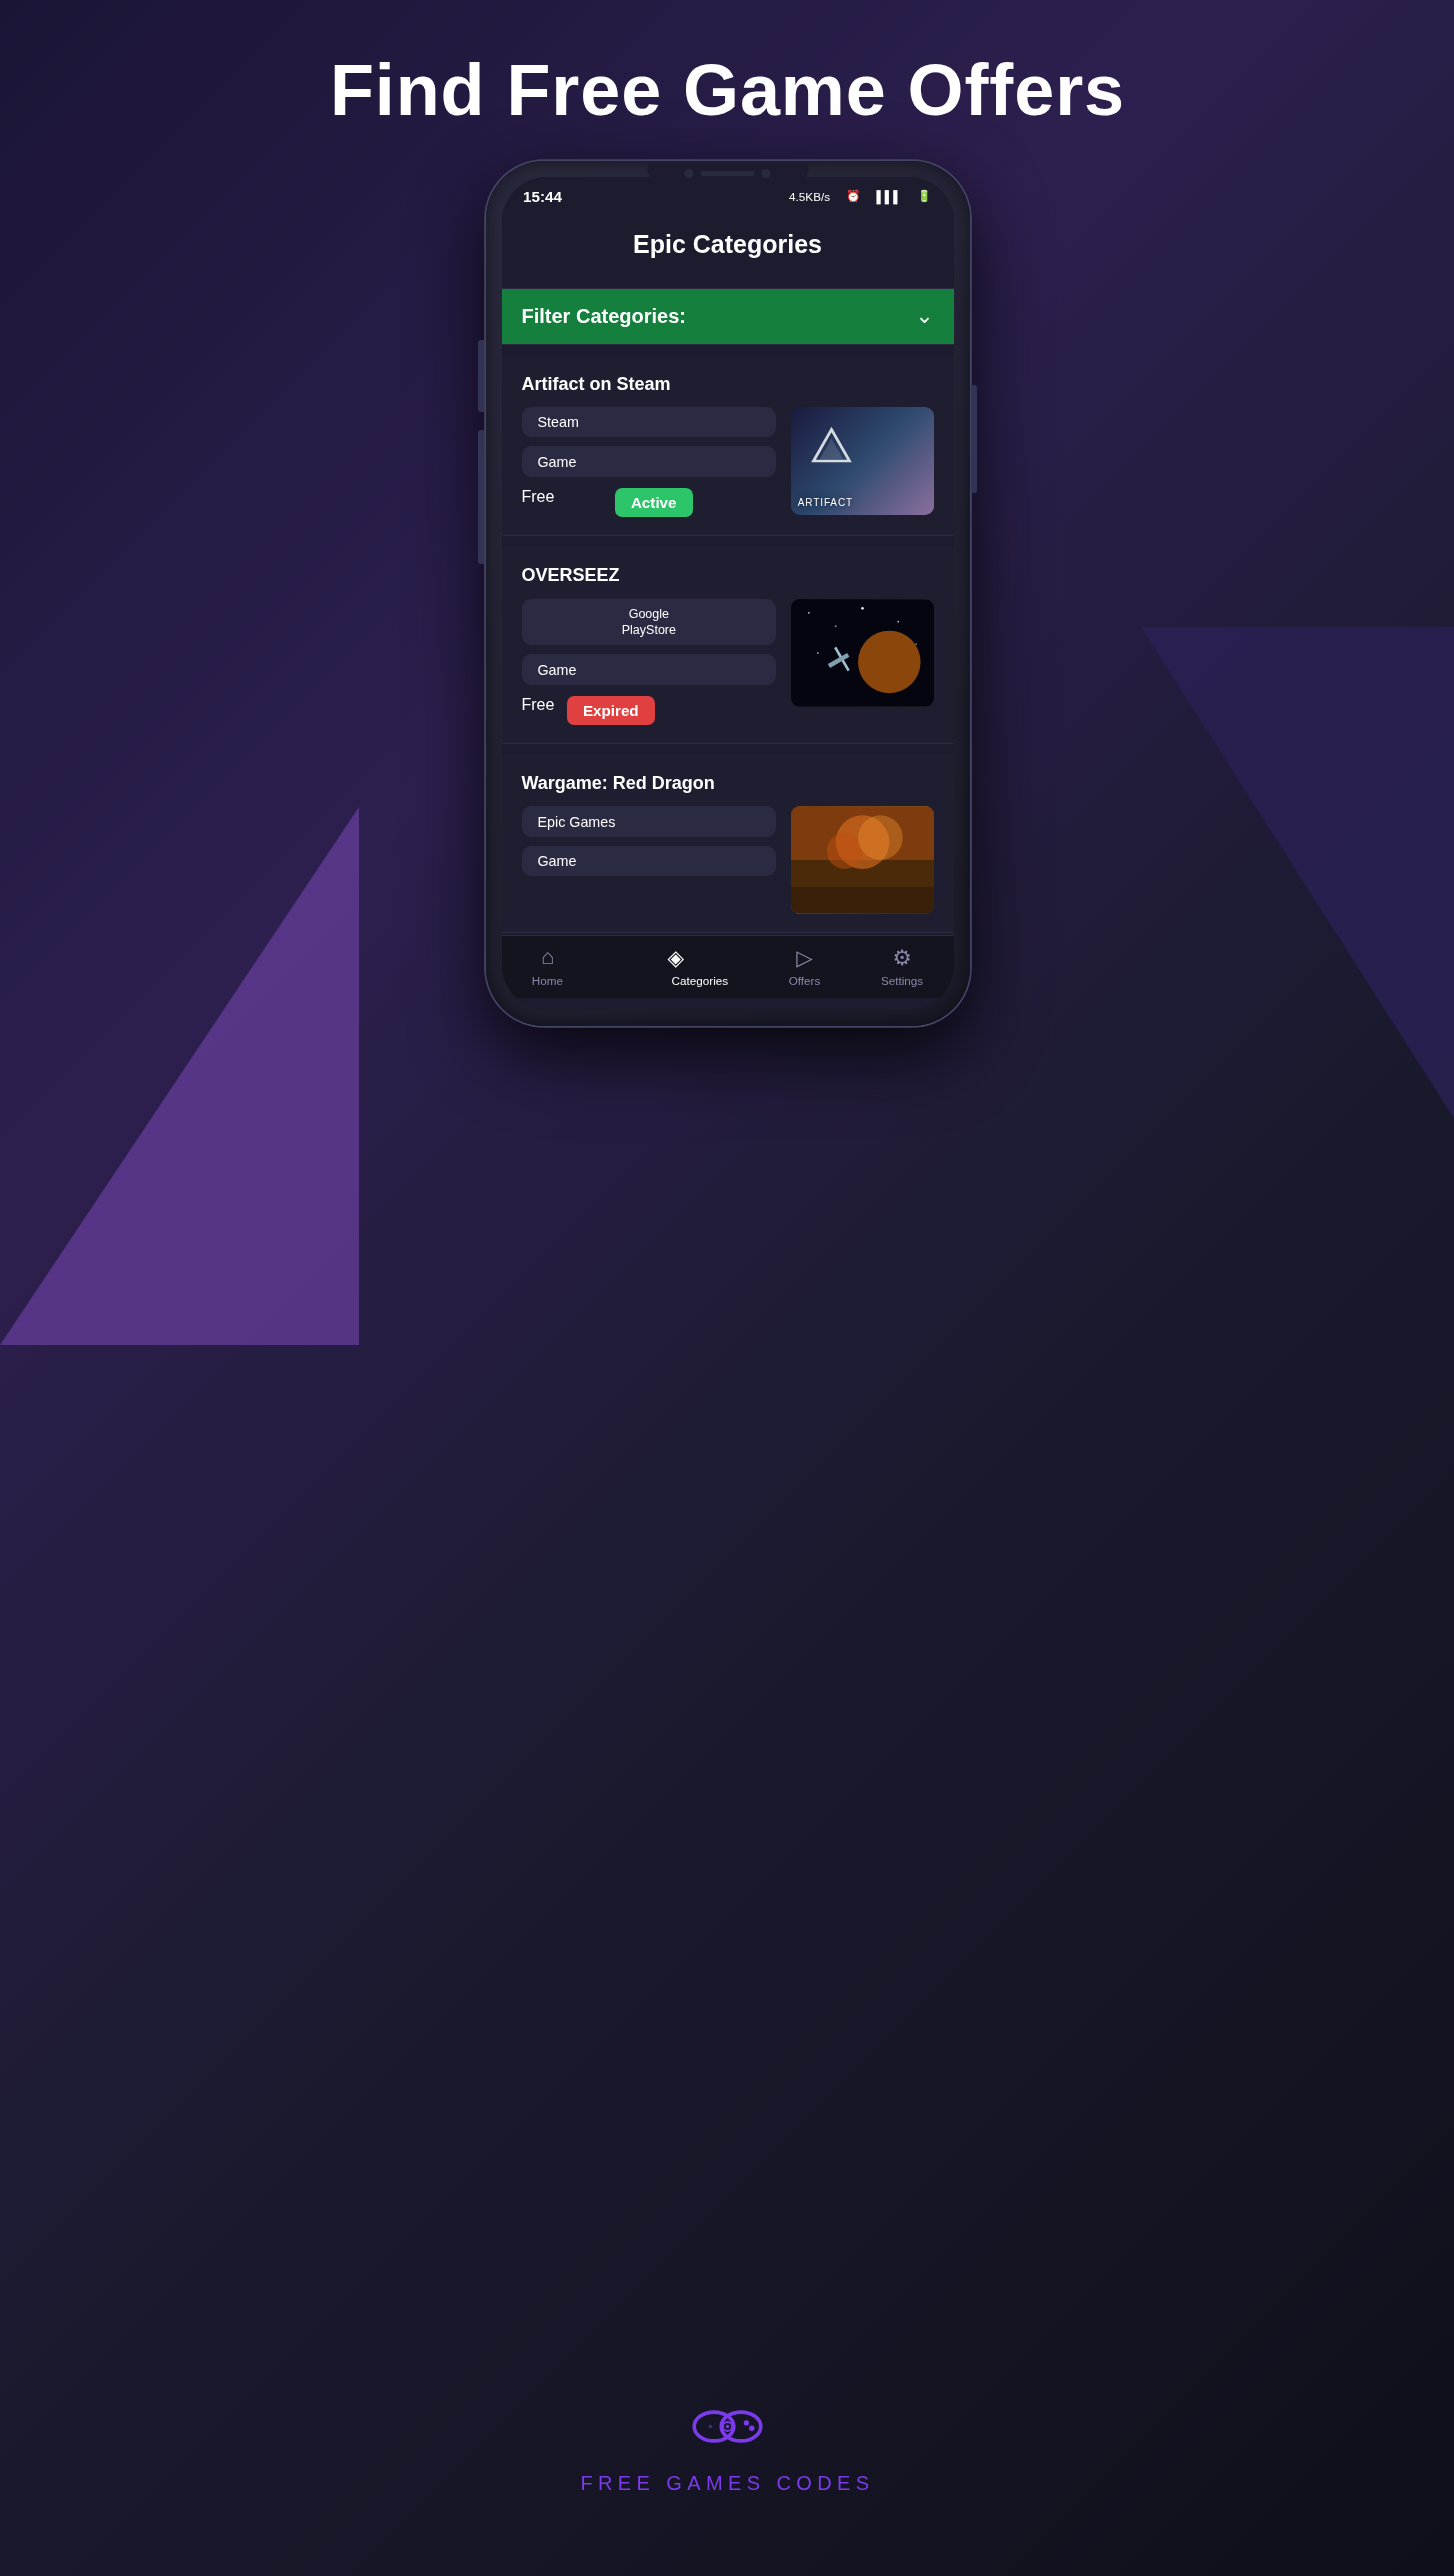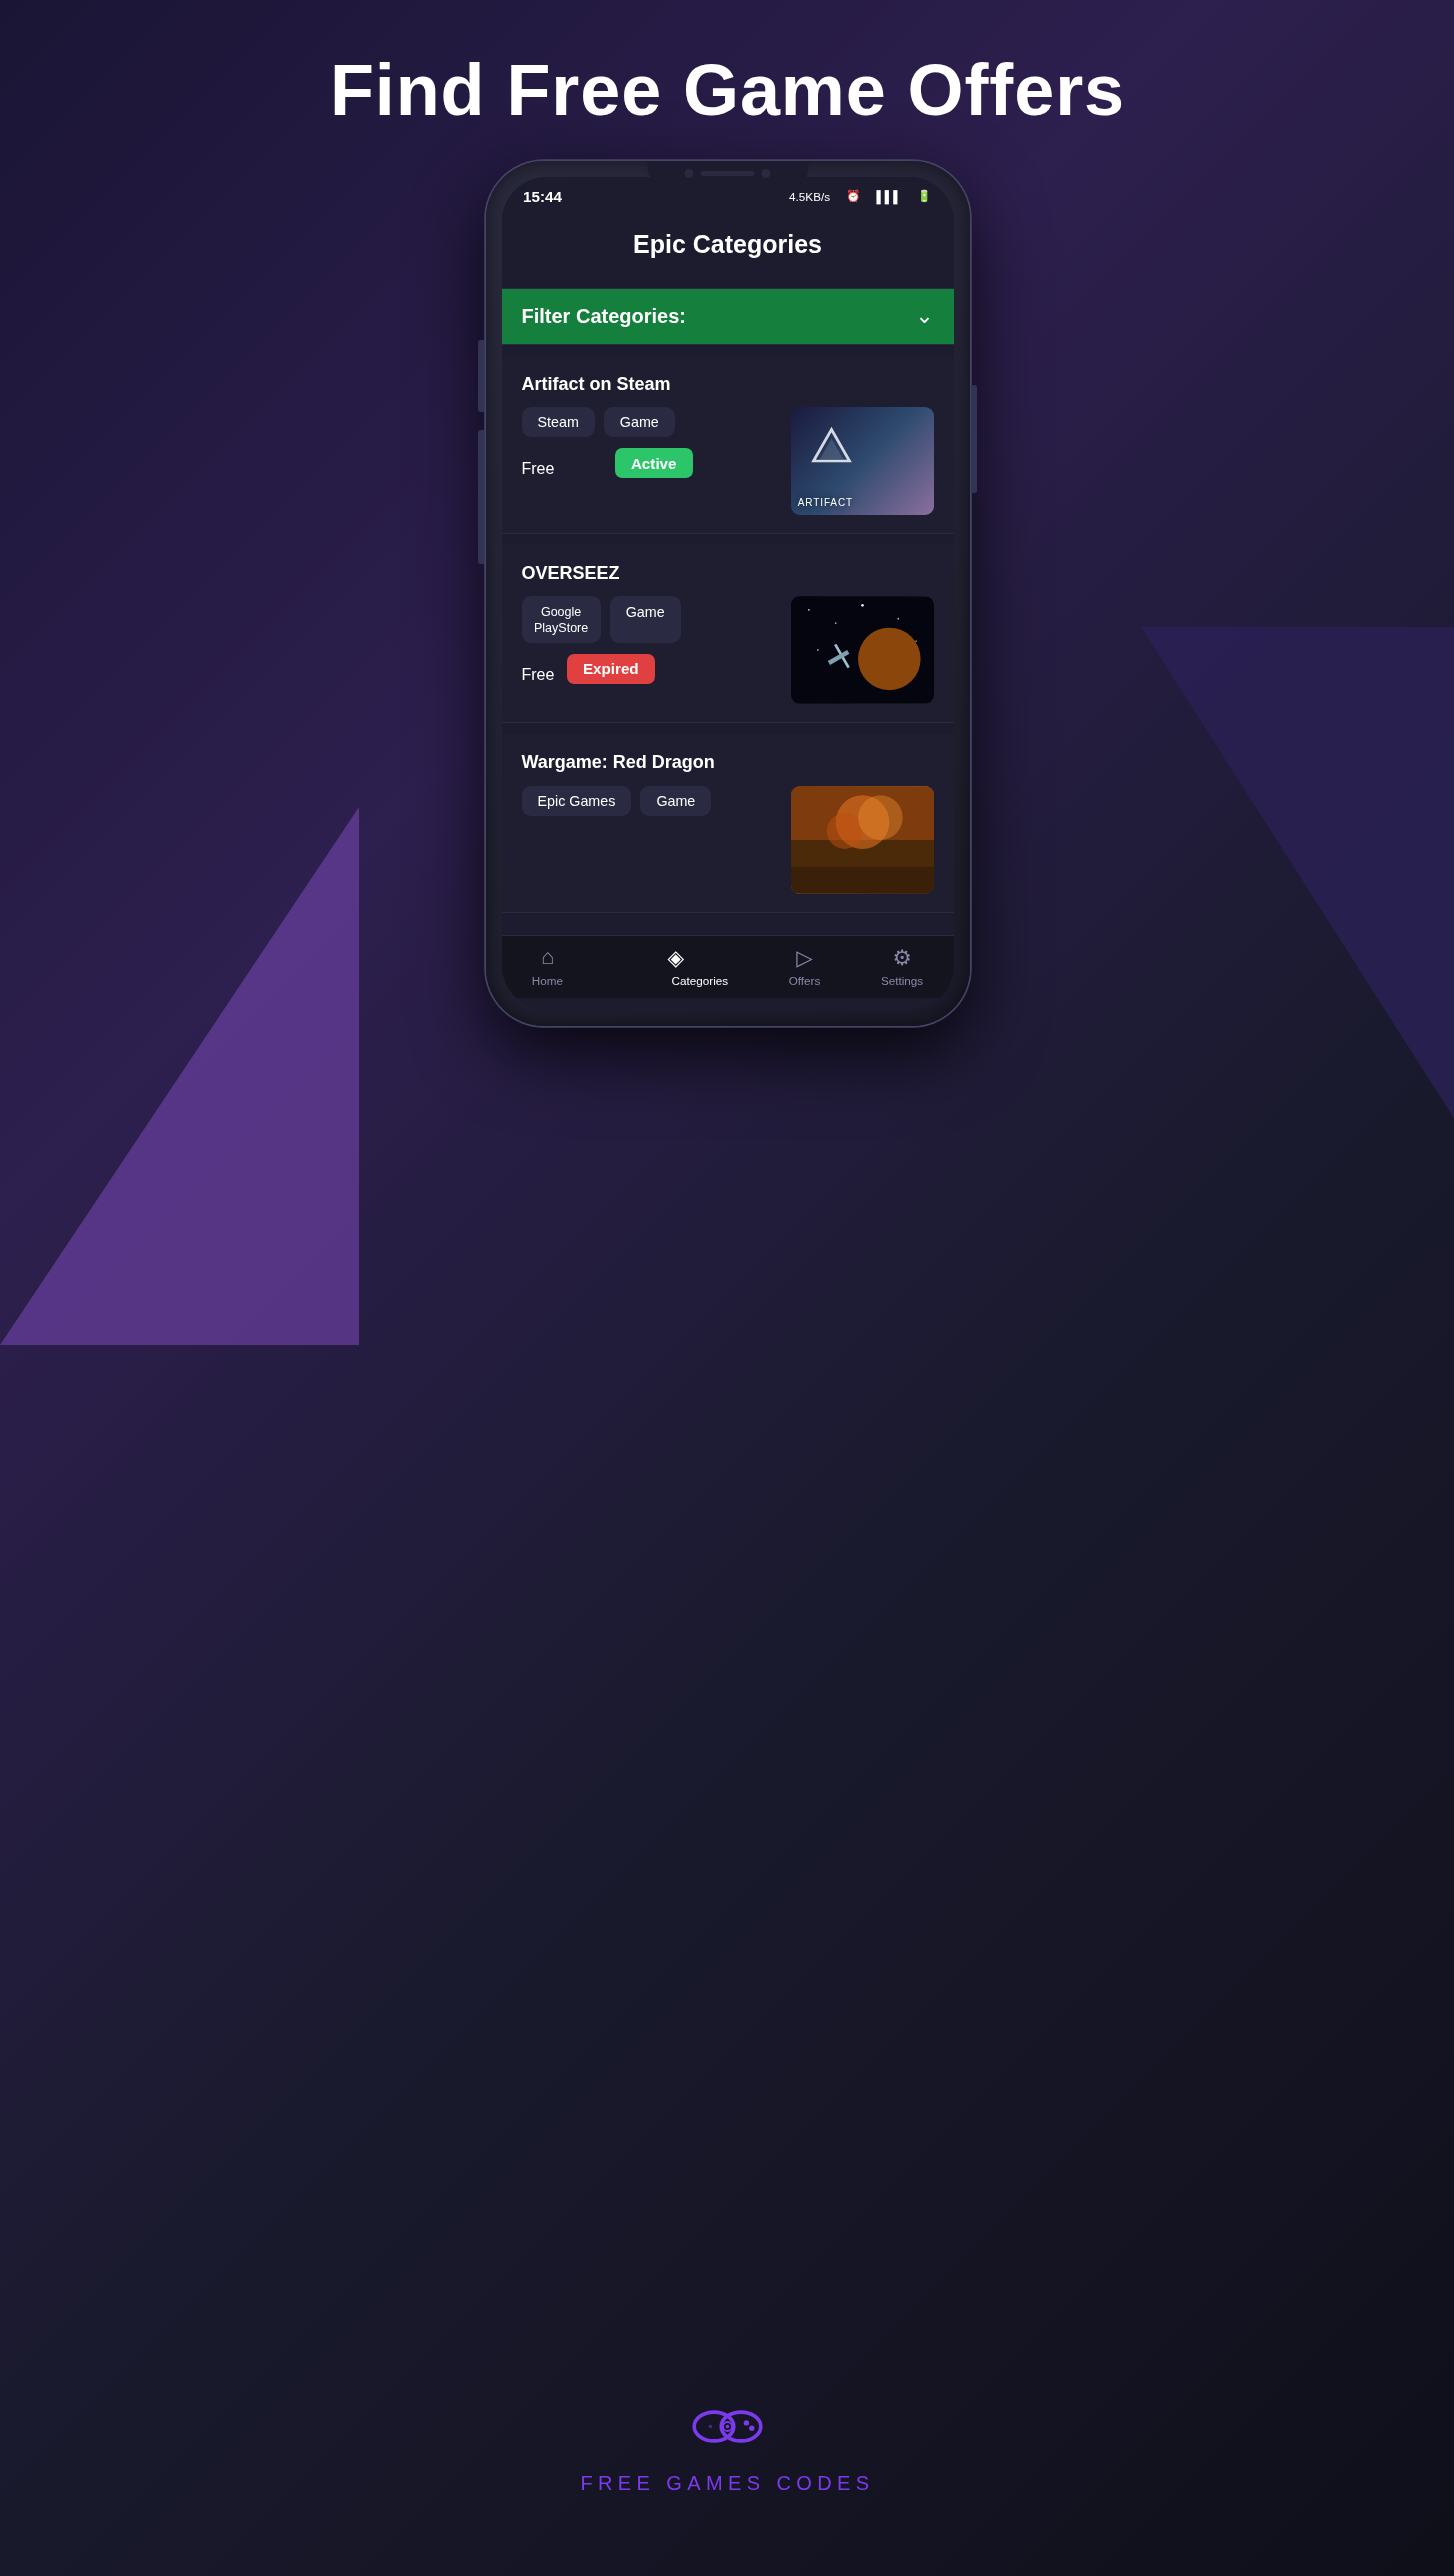--- a/index.html
+++ b/index.html
@@ -233,20 +233,21 @@
 
     .game-tags-section {
       flex: 1;
     }
 
     .tags-row {
       display: flex;
       gap: 9px;
       margin-bottom: 10.8px;
       flex-wrap: wrap;
+      flex-direction: column;
     }
 
     .tag {
       background: #2a2a42;
       color: white;
       padding: 7.2px 16px;
       border-radius: 9px;
       font-size: 14.3px;
       font-weight: 500;
     }
@@ -257,21 +258,21 @@
       padding: 7.2px 12.5px;
       border-radius: 9px;
       font-size: 12.5px;
       font-weight: 500;
       line-height: 1.3;
       text-align: center;
     }
 
     .price-status-row {
       display: flex;
-      align-items: flex-end;
+      align-items: flex-start;
       gap: 12.5px;
     }
 
     .price-label {
       color: white;
       font-size: 16px;
     }
 
     .status-badge-active {
       background: #2dc56a;

